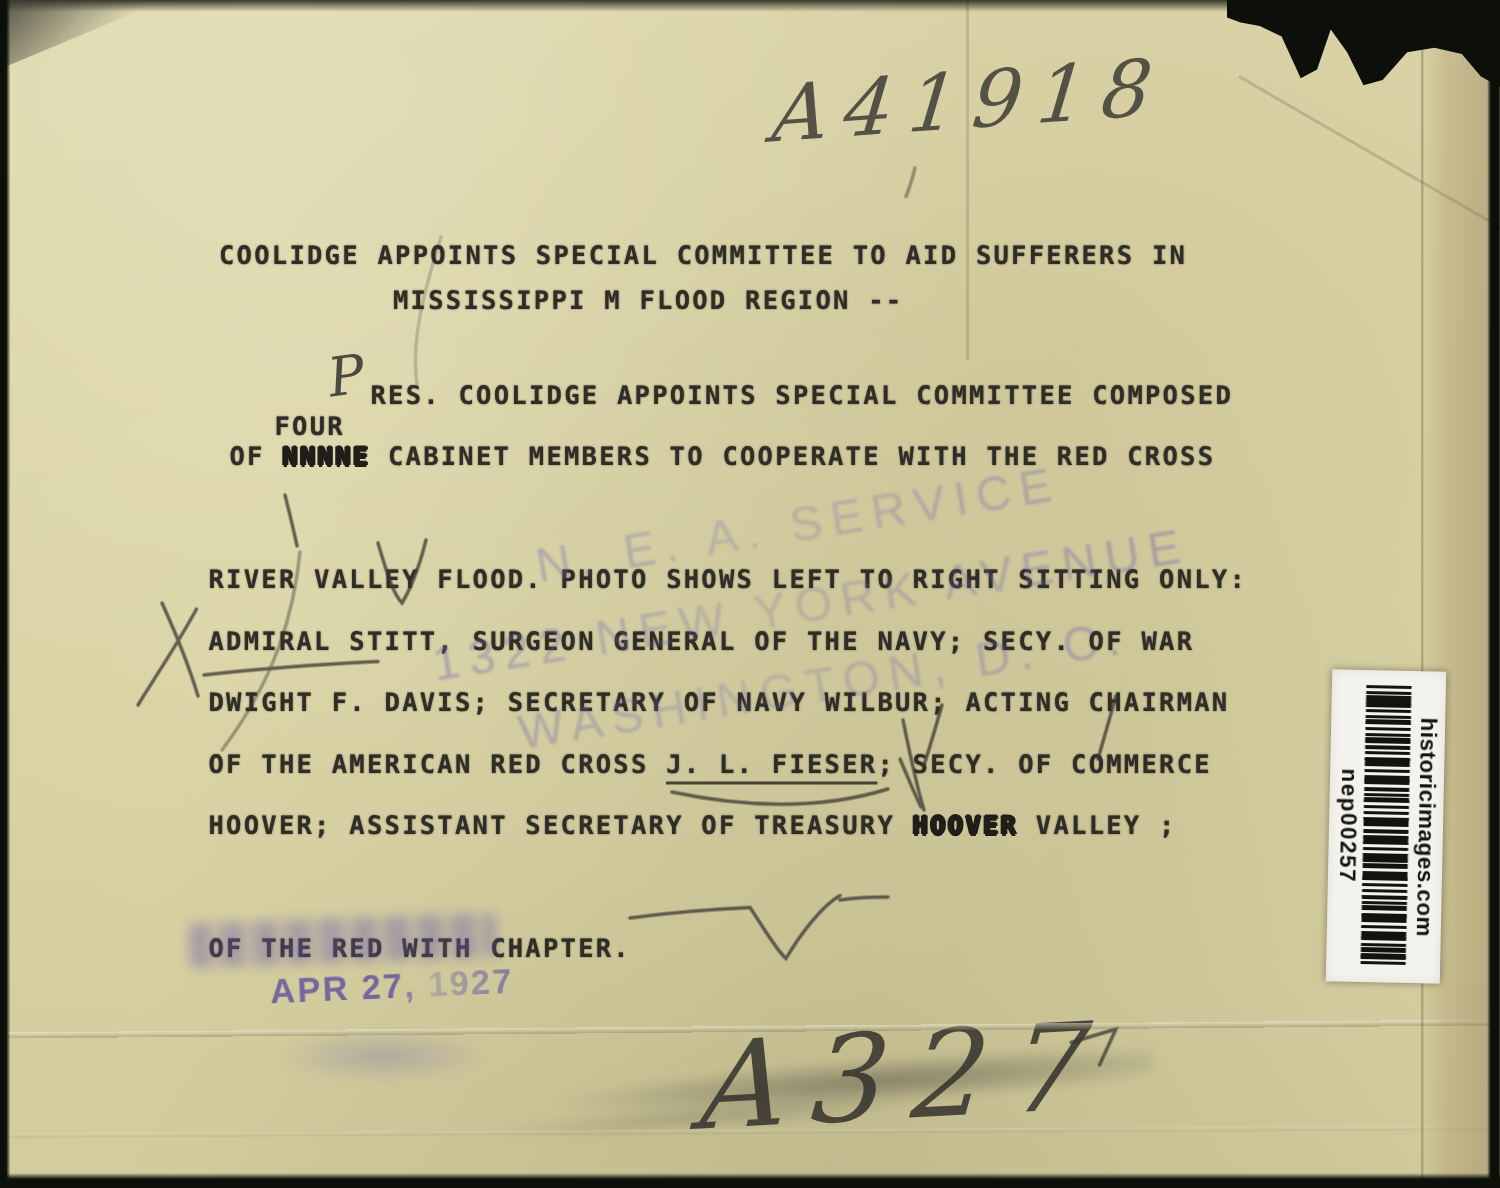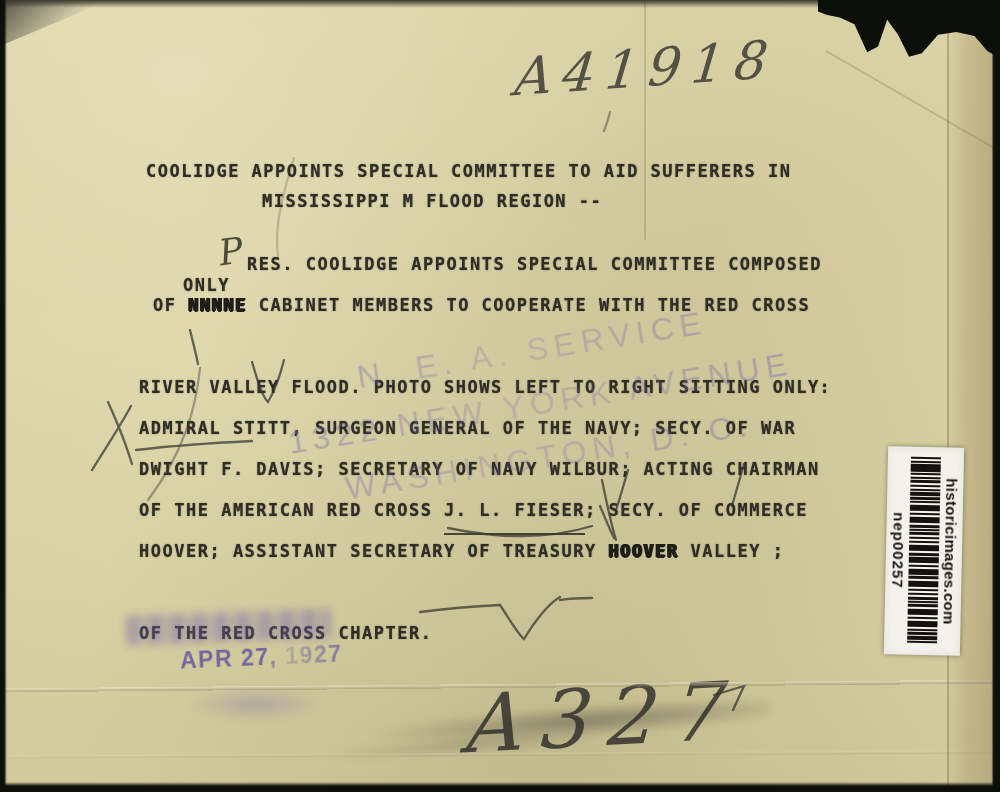--- a/index.html
+++ b/index.html
@@ -21,21 +21,21 @@
   .cap{position:absolute;font:700 17px/22px "DejaVu Sans Mono",monospace;letter-spacing:1.5px;
        color:var(--ink);text-shadow:0 0 1.2px rgba(46,44,37,.8);white-space:pre;}
   .t1{left:146px;top:160px;} .t2{left:262px;top:190px;}
   .l1{left:247px;top:253px;} .lfour{left:183px;top:274px;}
   .l2{left:153px;top:294px;} .l3{left:139px;top:335px;}
   .l4{left:139px;top:376px;} .l5{left:139px;top:417px;}
   .l6{left:139px;top:458px;} .l7{left:139px;top:499px;}
   .l8{left:139px;top:540px;} .l9{left:139px;top:581px;}
   .l10{left:139px;top:622px;}
   .blot{color:#1f1e18;text-shadow:1px 0 currentColor,-1px 0 currentColor,0 1px currentColor,0 -0.5px currentColor;}
-  .u{border-bottom:2px solid rgba(46,44,37,.85);padding-bottom:13px;}
+  .u{border-bottom:2px solid rgba(46,44,37,.85);padding-bottom:1px;}
   .pinit{position:absolute;left:219px;top:234px;font:italic 400 36px/36px "DejaVu Serif",serif;
          color:rgba(50,48,42,.85);transform:rotate(-8deg);}
   
   .agency{position:absolute;left:228px;top:322px;width:625px;transform:rotate(-9deg);
     text-align:center;font:400 32px/54px "Liberation Sans",sans-serif;letter-spacing:6px;
     color:rgba(112,98,172,.50);filter:blur(.6px);
     -webkit-mask-image:linear-gradient(100deg,rgba(0,0,0,.95),rgba(0,0,0,.45) 45%,rgba(0,0,0,.9));
     mask-image:linear-gradient(100deg,rgba(0,0,0,.95),rgba(0,0,0,.45) 45%,rgba(0,0,0,.9));}
   .datestamp{position:absolute;left:180px;top:644px;transform:rotate(-2.5deg);
     font:700 23px/26px "Liberation Sans",sans-serif;letter-spacing:1.5px;
@@ -99,33 +99,33 @@
 <body>
 
 <div class="scan">
   <div class="paper">
 
     <div class="cap t1">COOLIDGE APPOINTS SPECIAL COMMITTEE TO AID SUFFERERS IN</div>
     <div class="cap t2">MISSISSIPPI M FLOOD REGION --</div>
 
     <div class="pinit">P</div>
     <div class="cap l1">RES. COOLIDGE APPOINTS SPECIAL COMMITTEE COMPOSED</div>
-    <div class="cap lfour">ONLY</div>
+    <div class="cap lfour">FOUR</div>
 
     <div class="cap l2"><span>OF </span><span class="blot">NNNNE</span><span> CABINET MEMBERS TO COOPERATE WITH THE RED CROSS</span></div>
 
     <div class="cap l5">ADMIRAL STITT, SURGEON GENERAL OF THE NAVY; SECY. OF WAR</div>
     <div class="cap l4">RIVER VALLEY FLOOD. PHOTO SHOWS LEFT TO RIGHT SITTING ONLY:</div>
     <div class="cap l6">DWIGHT F. DAVIS; SECRETARY OF NAVY WILBUR; ACTING CHAIRMAN</div>
 
     <div class="cap l7"><span>OF THE AMERICAN RED CROSS </span><span class="u">J. L. FIESER</span><span>; SECY. OF COMMERCE</span></div>
 
     <div class="cap l8"><span>HOOVER; ASSISTANT SECRETARY OF TREASURY </span><span class="blot">HOOVER</span><span> VALLEY ;</span></div>
 
-    <div class="cap l10">OF THE RED CROSS CHAPTER.</div>
+    <div class="cap l10">OF THE RED WITH CHAPTER.</div>
 
     <div class="agency">
       <div>N. E. A. SERVICE</div>
       <div>1322 NEW YORK AVENUE</div>
       <div>WASHINGTON, D. C.</div>
     </div>
 
     <div class="smudge-stamp"></div>
     <div class="datestamp">APR 27, 1927</div>
     <div class="ghost-purple"></div>

